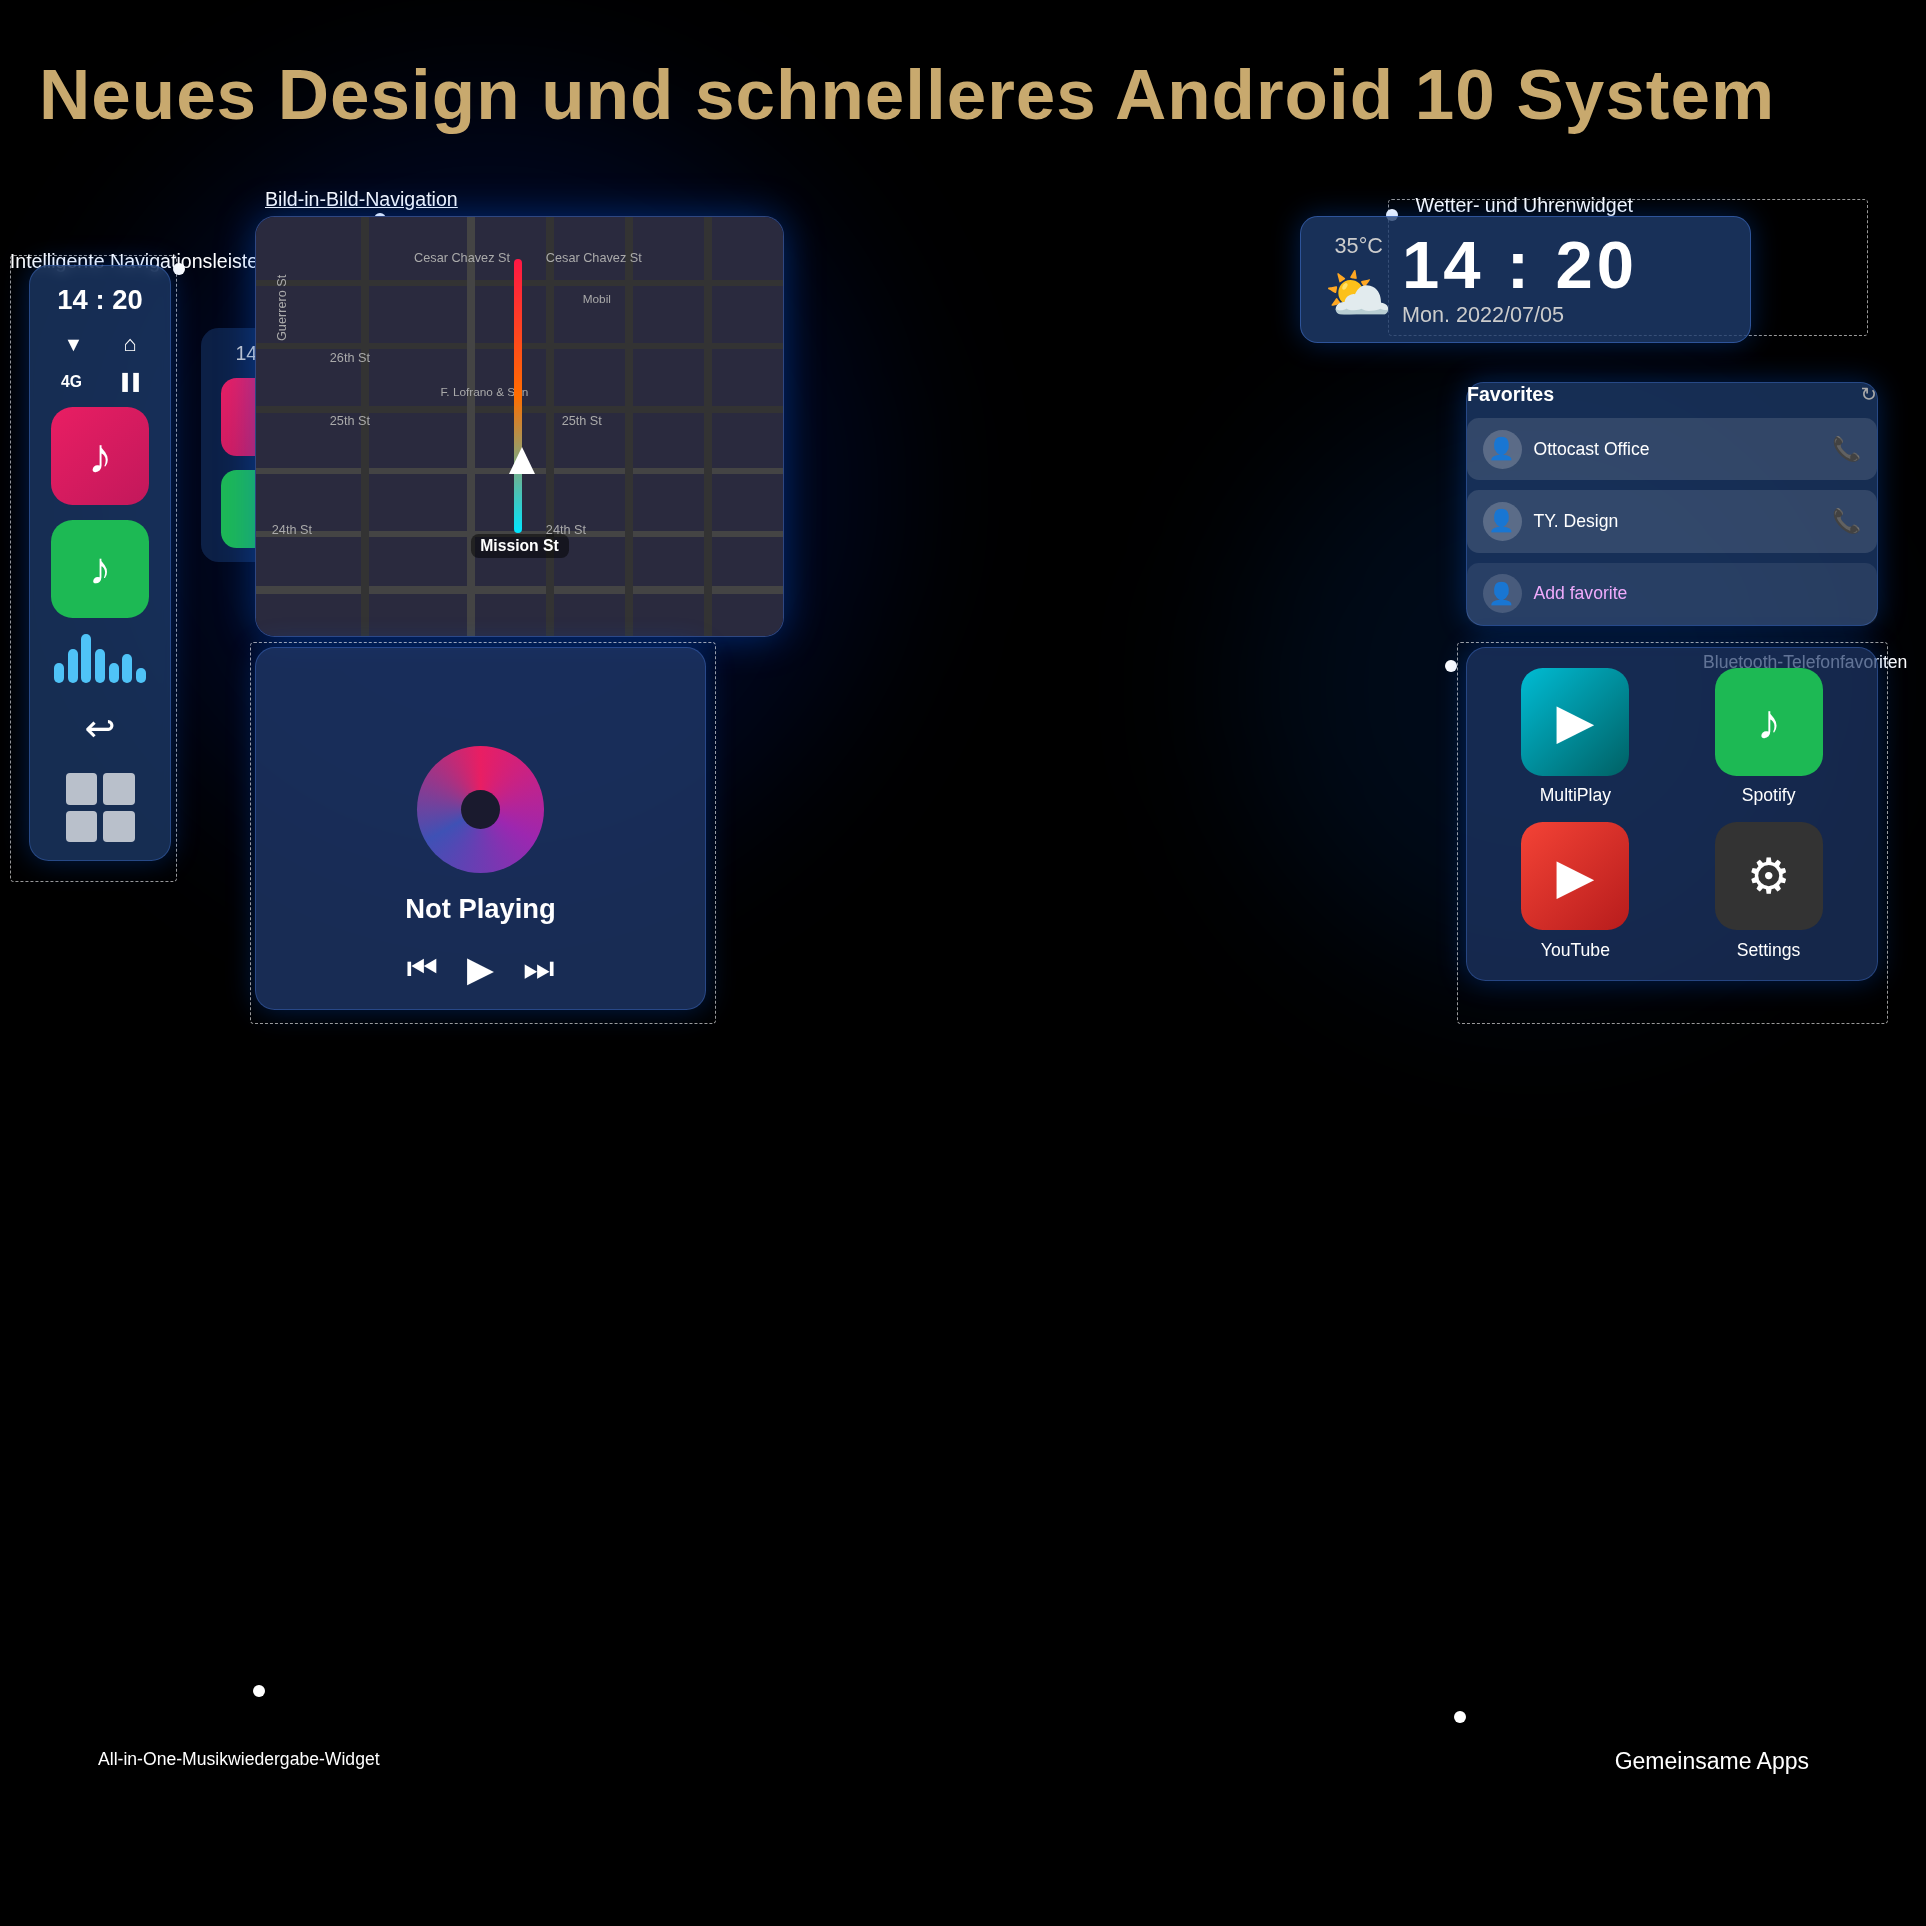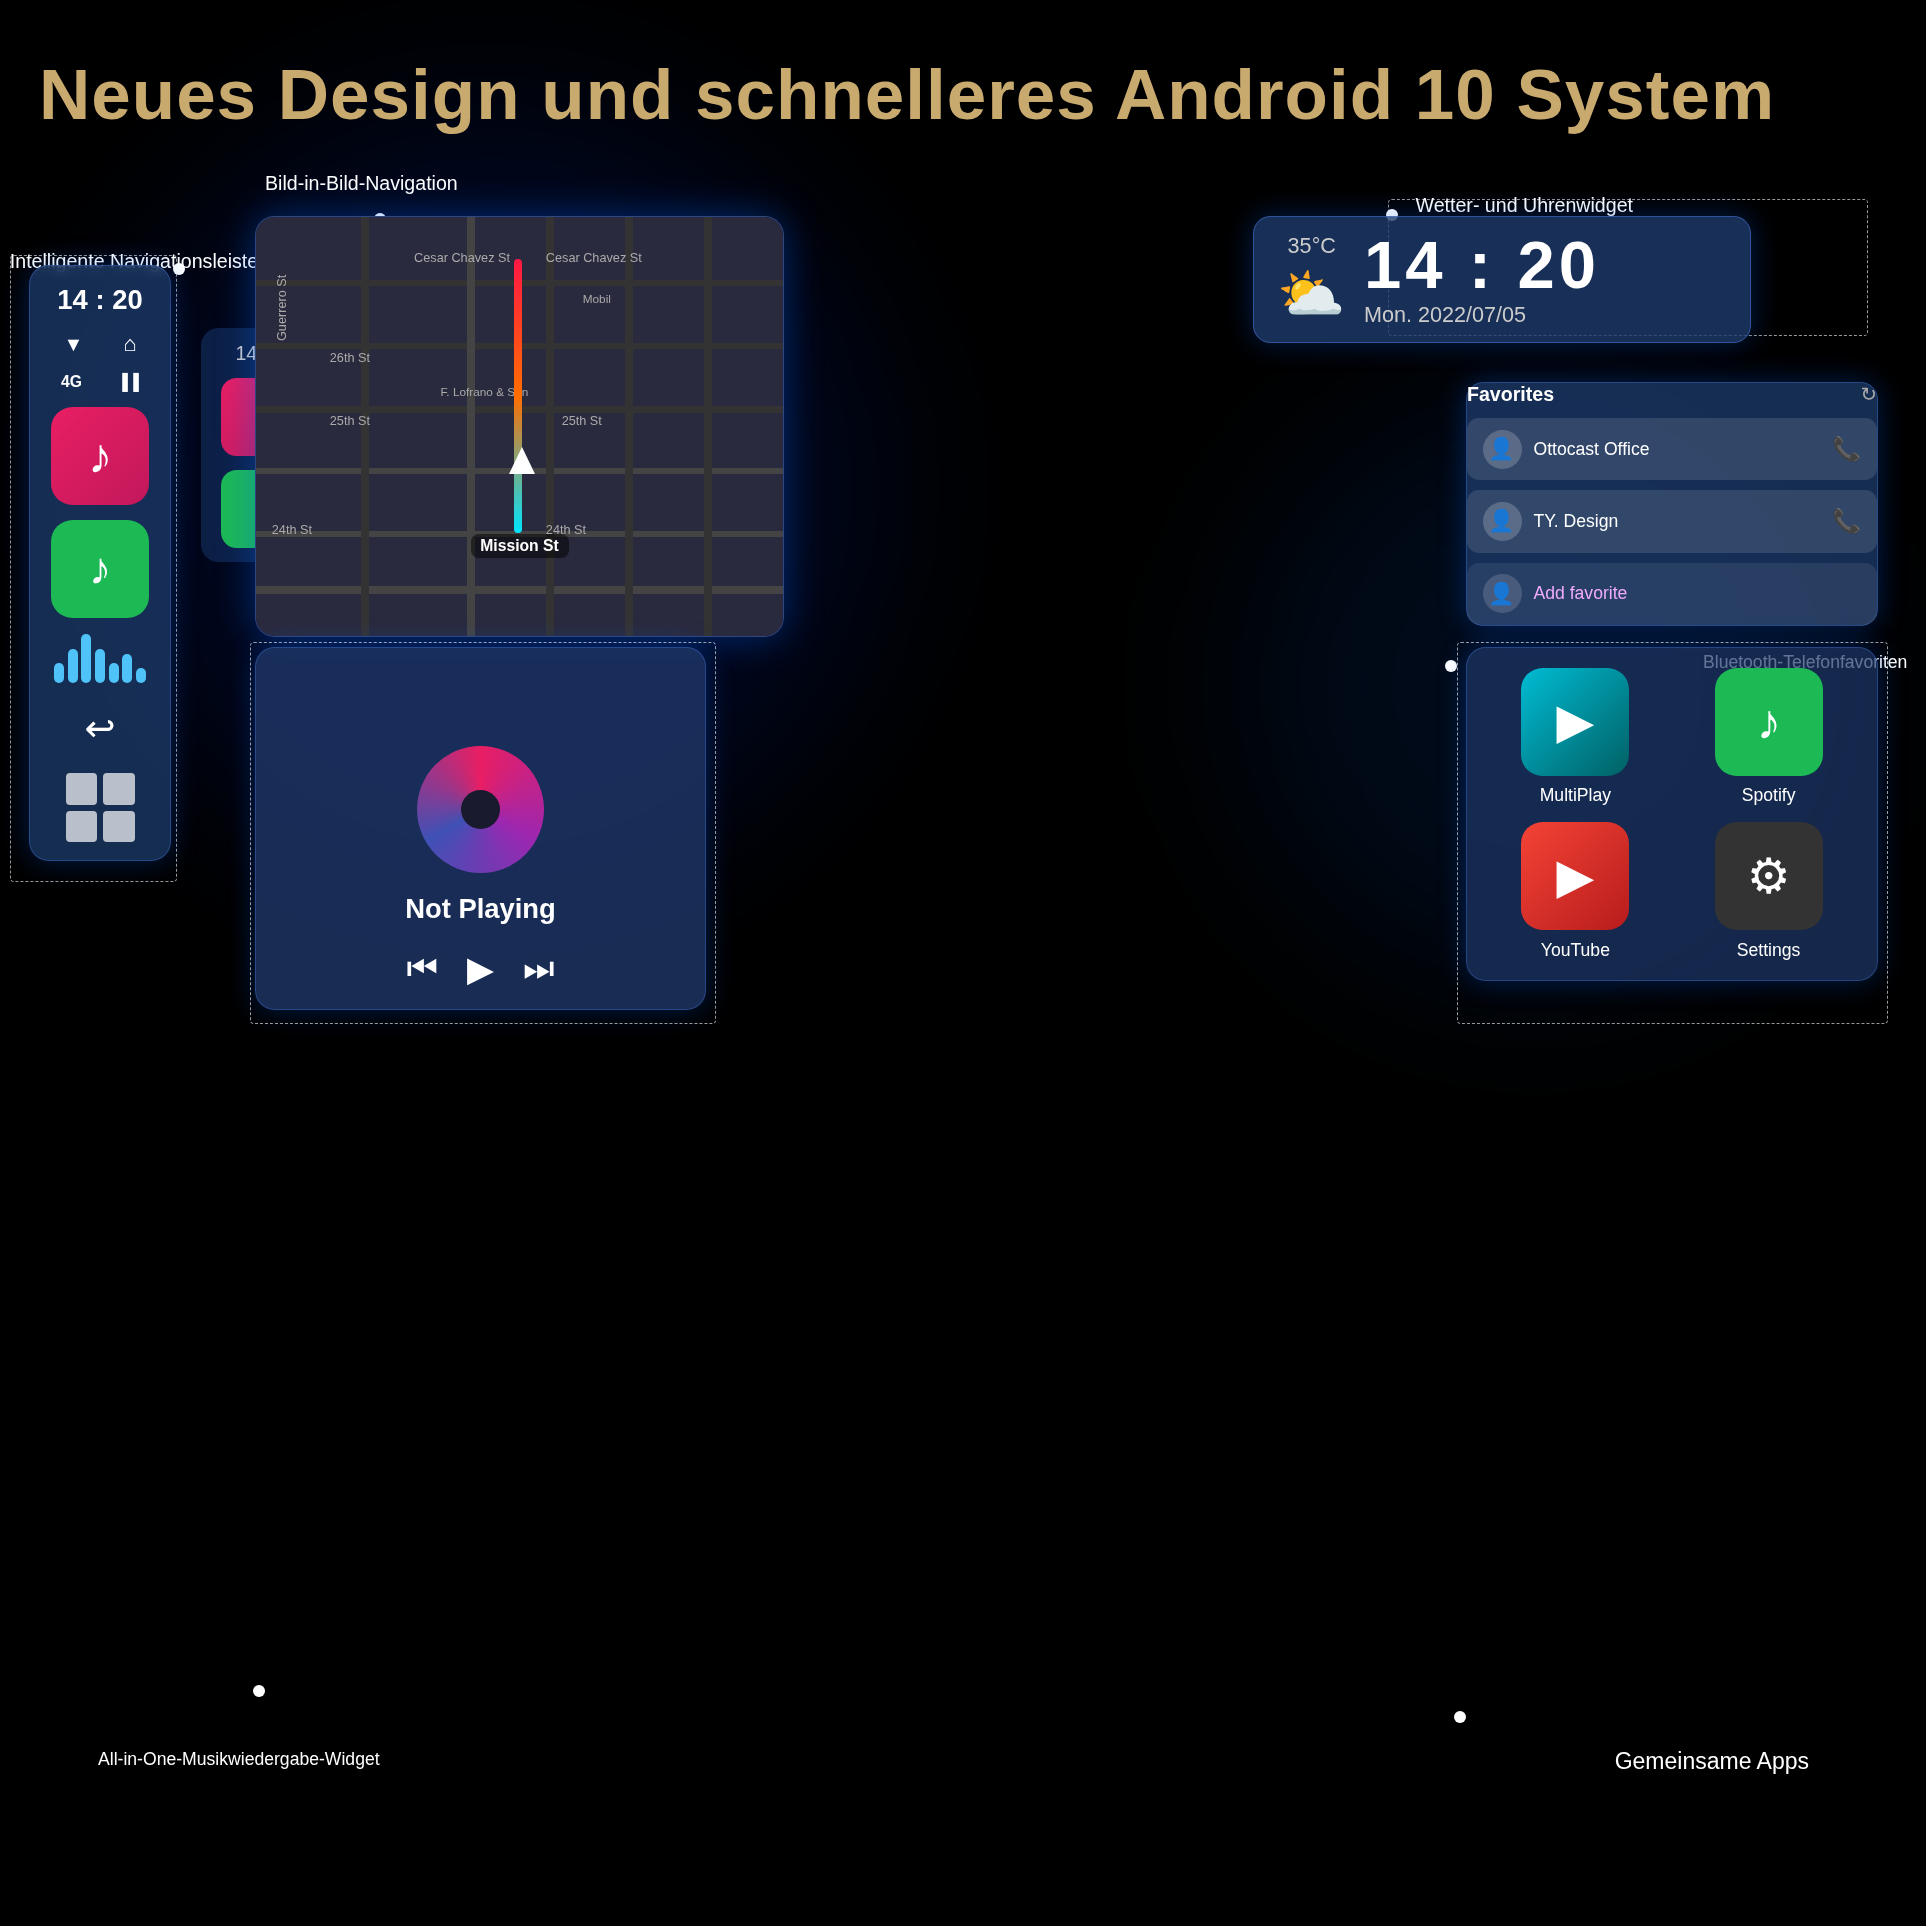--- a/index.html
+++ b/index.html
@@ -173,28 +173,28 @@
       padding: 2.9px 9.8px;
       border-radius: 7.8px;
       white-space: nowrap;
     }
 
     
     .weather-widget {
       position: absolute;
       top: 216px;
       right: 176px;
-      width: 498px;
+      width: 451px;
       height: 127px;
       background: rgba(30, 60, 110, 0.8);
       border-radius: 17.6px;
       display: flex;
       align-items: center;
       padding: 0 23.5px;
-      gap: 18px;
+      gap: 9px;
       border: 1px solid rgba(80,140,255,0.4);
       box-shadow: 0 0 29px rgba(0,100,255,0.3);
     }
     .weather-temp-small {
       color: #ccc;
       font-size: 21.6px;
     }
     .weather-time-large {
       color: #fff;
       font-size: 67px;
@@ -432,21 +432,21 @@
 
 <div class="bg-glow" style="width:784px;height:784px;background:rgba(0,50,200,0.15);top:98px;left:98px;"></div>
 <div class="bg-glow" style="width:588px;height:588px;background:rgba(0,80,200,0.12);top:392px;right:98px;"></div>
 
 <div class="main-title">Neues Design und schnelleres Android 10 System</div>
 
 <div class="label-annotation" style="top:250px;left:9.8px;">Intelligente Navigationsleiste</div>
 <div class="dashed-box" style="top:255px;left:9.8px;width:167px;height:627px;"></div>
 <div class="dot-marker" style="top:263px;left:173px;"></div>
 
-<div class="label-annotation" style="top:172px;left:265px;">Bild-in-Bild-Navigation</div>
+<div class="label-annotation" style="top:188px;left:265px;text-decoration:underline;">Bild-in-Bild-Navigation</div>
 <div class="dot-marker" style="top:213px;left:374px;"></div>
 
 <div class="label-annotation" style="top:194px;right:294px;">Wetter- und Uhrenwidget</div>
 <div class="dashed-box" style="top:199px;right:59px;width:480px;height:137px;"></div>
 <div class="dot-marker" style="top:209px;right:529px;"></div>
 
 <div class="nav-sidebar-bg">
   <div style="color:#ccc;font-size:19.6px;text-align:center;">14:20</div>
   <div class="app-icon-small app-icon-music">
     <span style="color:white;font-size:29px;">♪</span>

